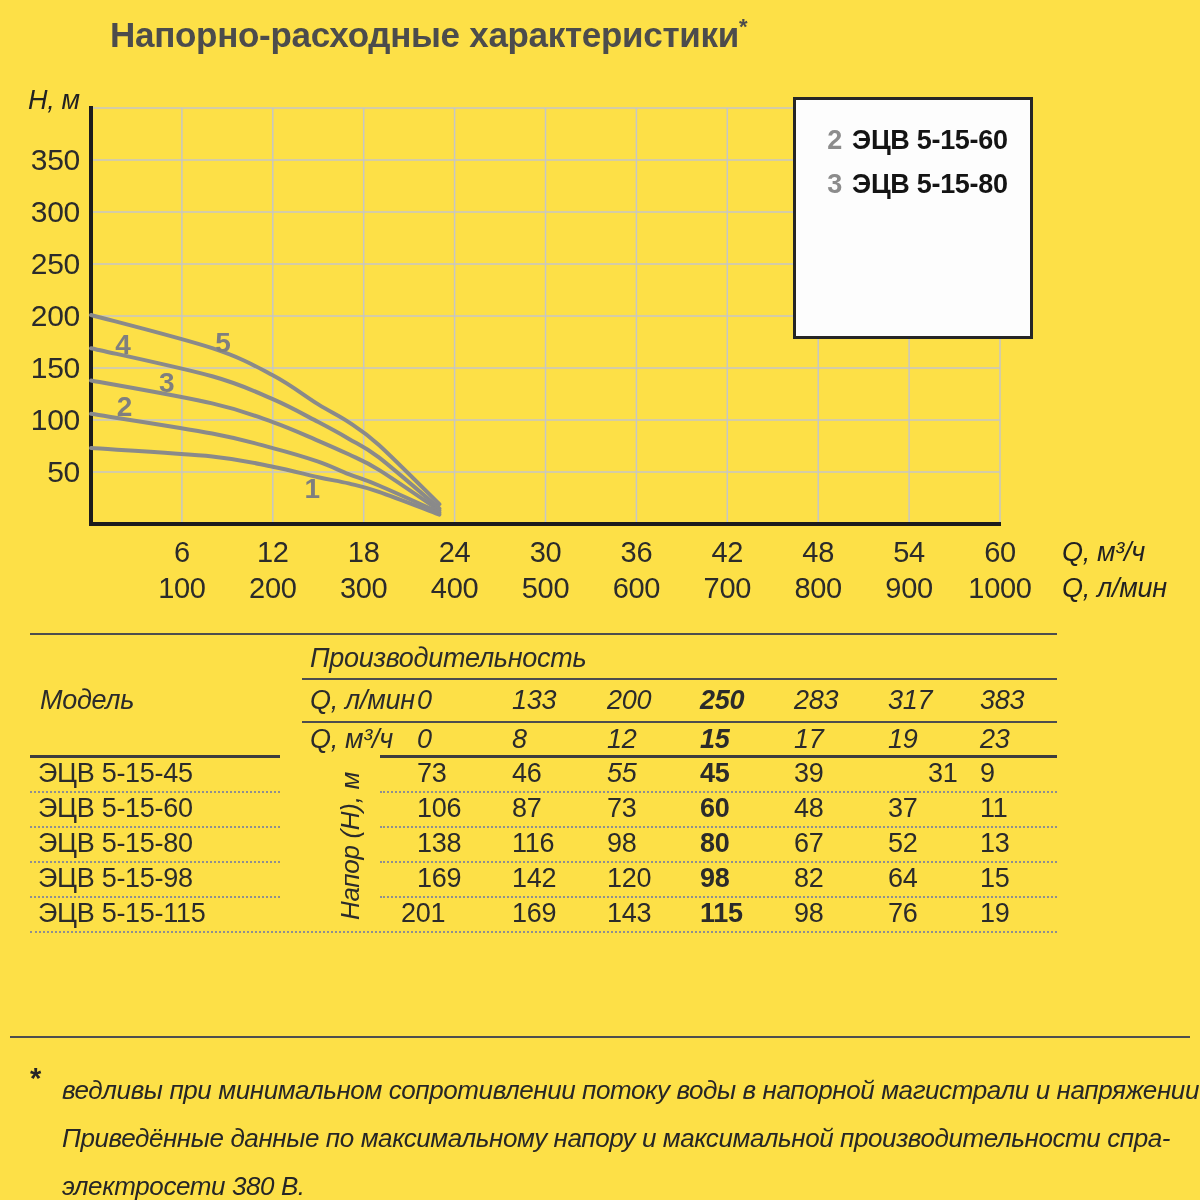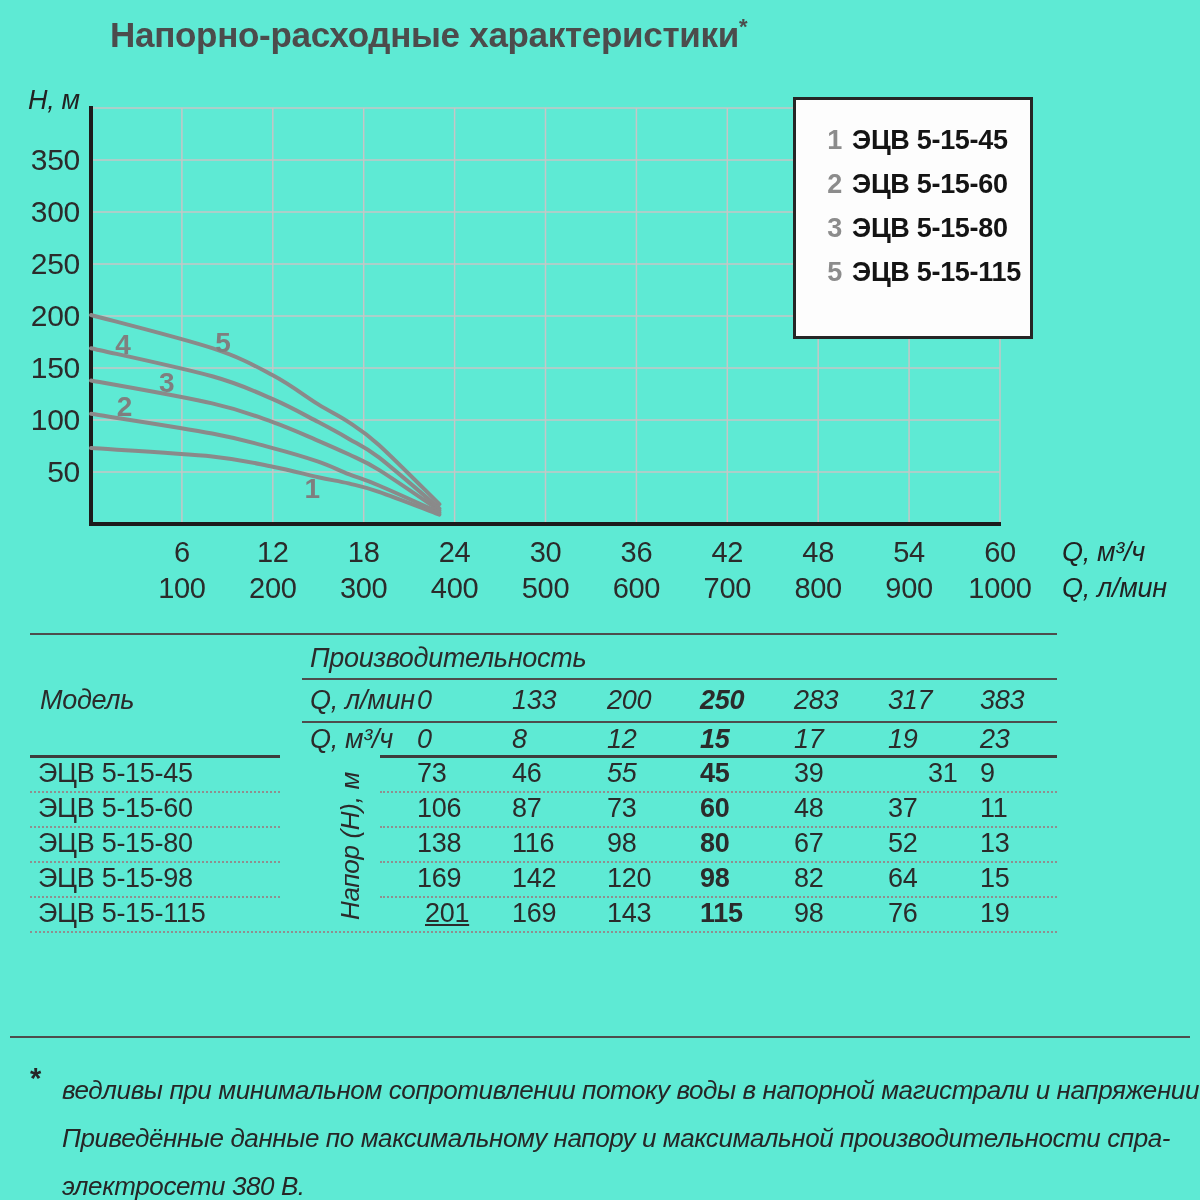--- a/index.html
+++ b/index.html
@@ -1,16 +1,16 @@
 <!DOCTYPE html>
 <html><head>
 <meta charset="utf-8">
 <style>
   html,body{margin:0;padding:0;}
-  #page{position:relative;width:1200px;height:1200px;background:#5eead4;overflow:hidden;
+  #page{position:relative;width:1200px;height:1200px;background:#fde047;overflow:hidden;
         font-family:"Liberation Sans",sans-serif;color:#2b2b2b;letter-spacing:-0.3px;}
   .abs{position:absolute;}
   #title{left:110px;top:14px;font-size:35px;font-weight:700;color:#4c4c4c;white-space:nowrap;}
   #title sup{font-size:22px;}
   
   #chart{left:0;top:85px;width:1200px;height:560px;}
   #chart svg{position:absolute;left:0;top:0;}
   #haxis-label{left:28px;top:0px;font-style:italic;font-size:27px;color:#222;}
   .ytick{position:absolute;left:0;width:80px;text-align:right;font-size:30px;height:32px;line-height:32px;color:#2b2b2b;}
   .xtick{position:absolute;width:100px;text-align:center;font-size:29px;height:30px;line-height:30px;color:#2b2b2b;}
@@ -109,24 +109,22 @@
         <div class="xtick" style="left: 768.2px; top: 452px;">48</div>
         <div class="xtick" style="left: 768.2px; top: 488px;">800</div>
         <div class="xtick" style="left: 859.1px; top: 452px;">54</div>
         <div class="xtick" style="left: 859.1px; top: 488px;">900</div>
         <div class="xtick" style="left: 950px; top: 452px;">60</div>
         <div class="xtick" style="left: 950px; top: 488px;">1000</div>
       </div>
     <div class="unit" style="top:452px;">Q, м³/ч</div>
     <div class="unit" style="top:488px;">Q, л/мин</div>
     <div class="abs" id="legend">
-        <div class="leg-row"><span class="leg-num">1</span><span class="leg-name">ЭЦВ 5-15-45</span></div>
         <div class="leg-row"><span class="leg-num">2</span><span class="leg-name">ЭЦВ 5-15-60</span></div>
         <div class="leg-row"><span class="leg-num">3</span><span class="leg-name">ЭЦВ 5-15-80</span></div>
-        <div class="leg-row"><span class="leg-num">5</span><span class="leg-name">ЭЦВ 5-15-115</span></div>
       </div>
   </div>
 
   <div class="abs" id="table">
     <div class="hline" style="left:0;top:0;width:1027px;"></div>
     <div class="cell italic" style="left:280px;top:6px;height:38px;line-height:38px;">Производительность</div>
     <div class="hline" style="left:272px;top:45px;width:755px;"></div>
     <div class="cell italic" style="left:10px;top:46px;height:42px;line-height:42px;">Модель</div>
     <div id="flow-row-0">
         <div class="cell italic" style="left: 280px; top: 46px; height: 42px; line-height: 42px;">Q, л/мин</div>
@@ -198,21 +196,21 @@
           <span class="cell" style="left: 577px; top: 0px;">120</span>
           <span class="cell bold" style="left: 670px; top: 0px;">98</span>
           <span class="cell" style="left: 764px; top: 0px;">82</span>
           <span class="cell" style="left: 858px; top: 0px;">64</span>
           <span class="cell" style="left: 950px; top: 0px;">15</span>
         </div>
         <div class="dotline" style="left: 0px; top: 263px; width: 250px;"></div>
         <div class="dotline" style="left: 350px; top: 263px; width: 677px;"></div>
         <div class="trow" style="top: 263px;">
           <span class="cell" style="left: 8px; top: 0px;">ЭЦВ 5-15-115</span>
-          <span class="cell" style="left: 395px; top: 0px; text-decoration: underline;">201</span>
+          <span class="cell" style="left: 371px; top: 0px;">201</span>
           <span class="cell" style="left: 482px; top: 0px;">169</span>
           <span class="cell" style="left: 577px; top: 0px;">143</span>
           <span class="cell bold" style="left: 670px; top: 0px;">115</span>
           <span class="cell" style="left: 764px; top: 0px;">98</span>
           <span class="cell" style="left: 858px; top: 0px;">76</span>
           <span class="cell" style="left: 950px; top: 0px;">19</span>
         </div>
         <div class="dotline" style="left: 0px; top: 298px; width: 1027px;"></div>
       </div>
   </div>

